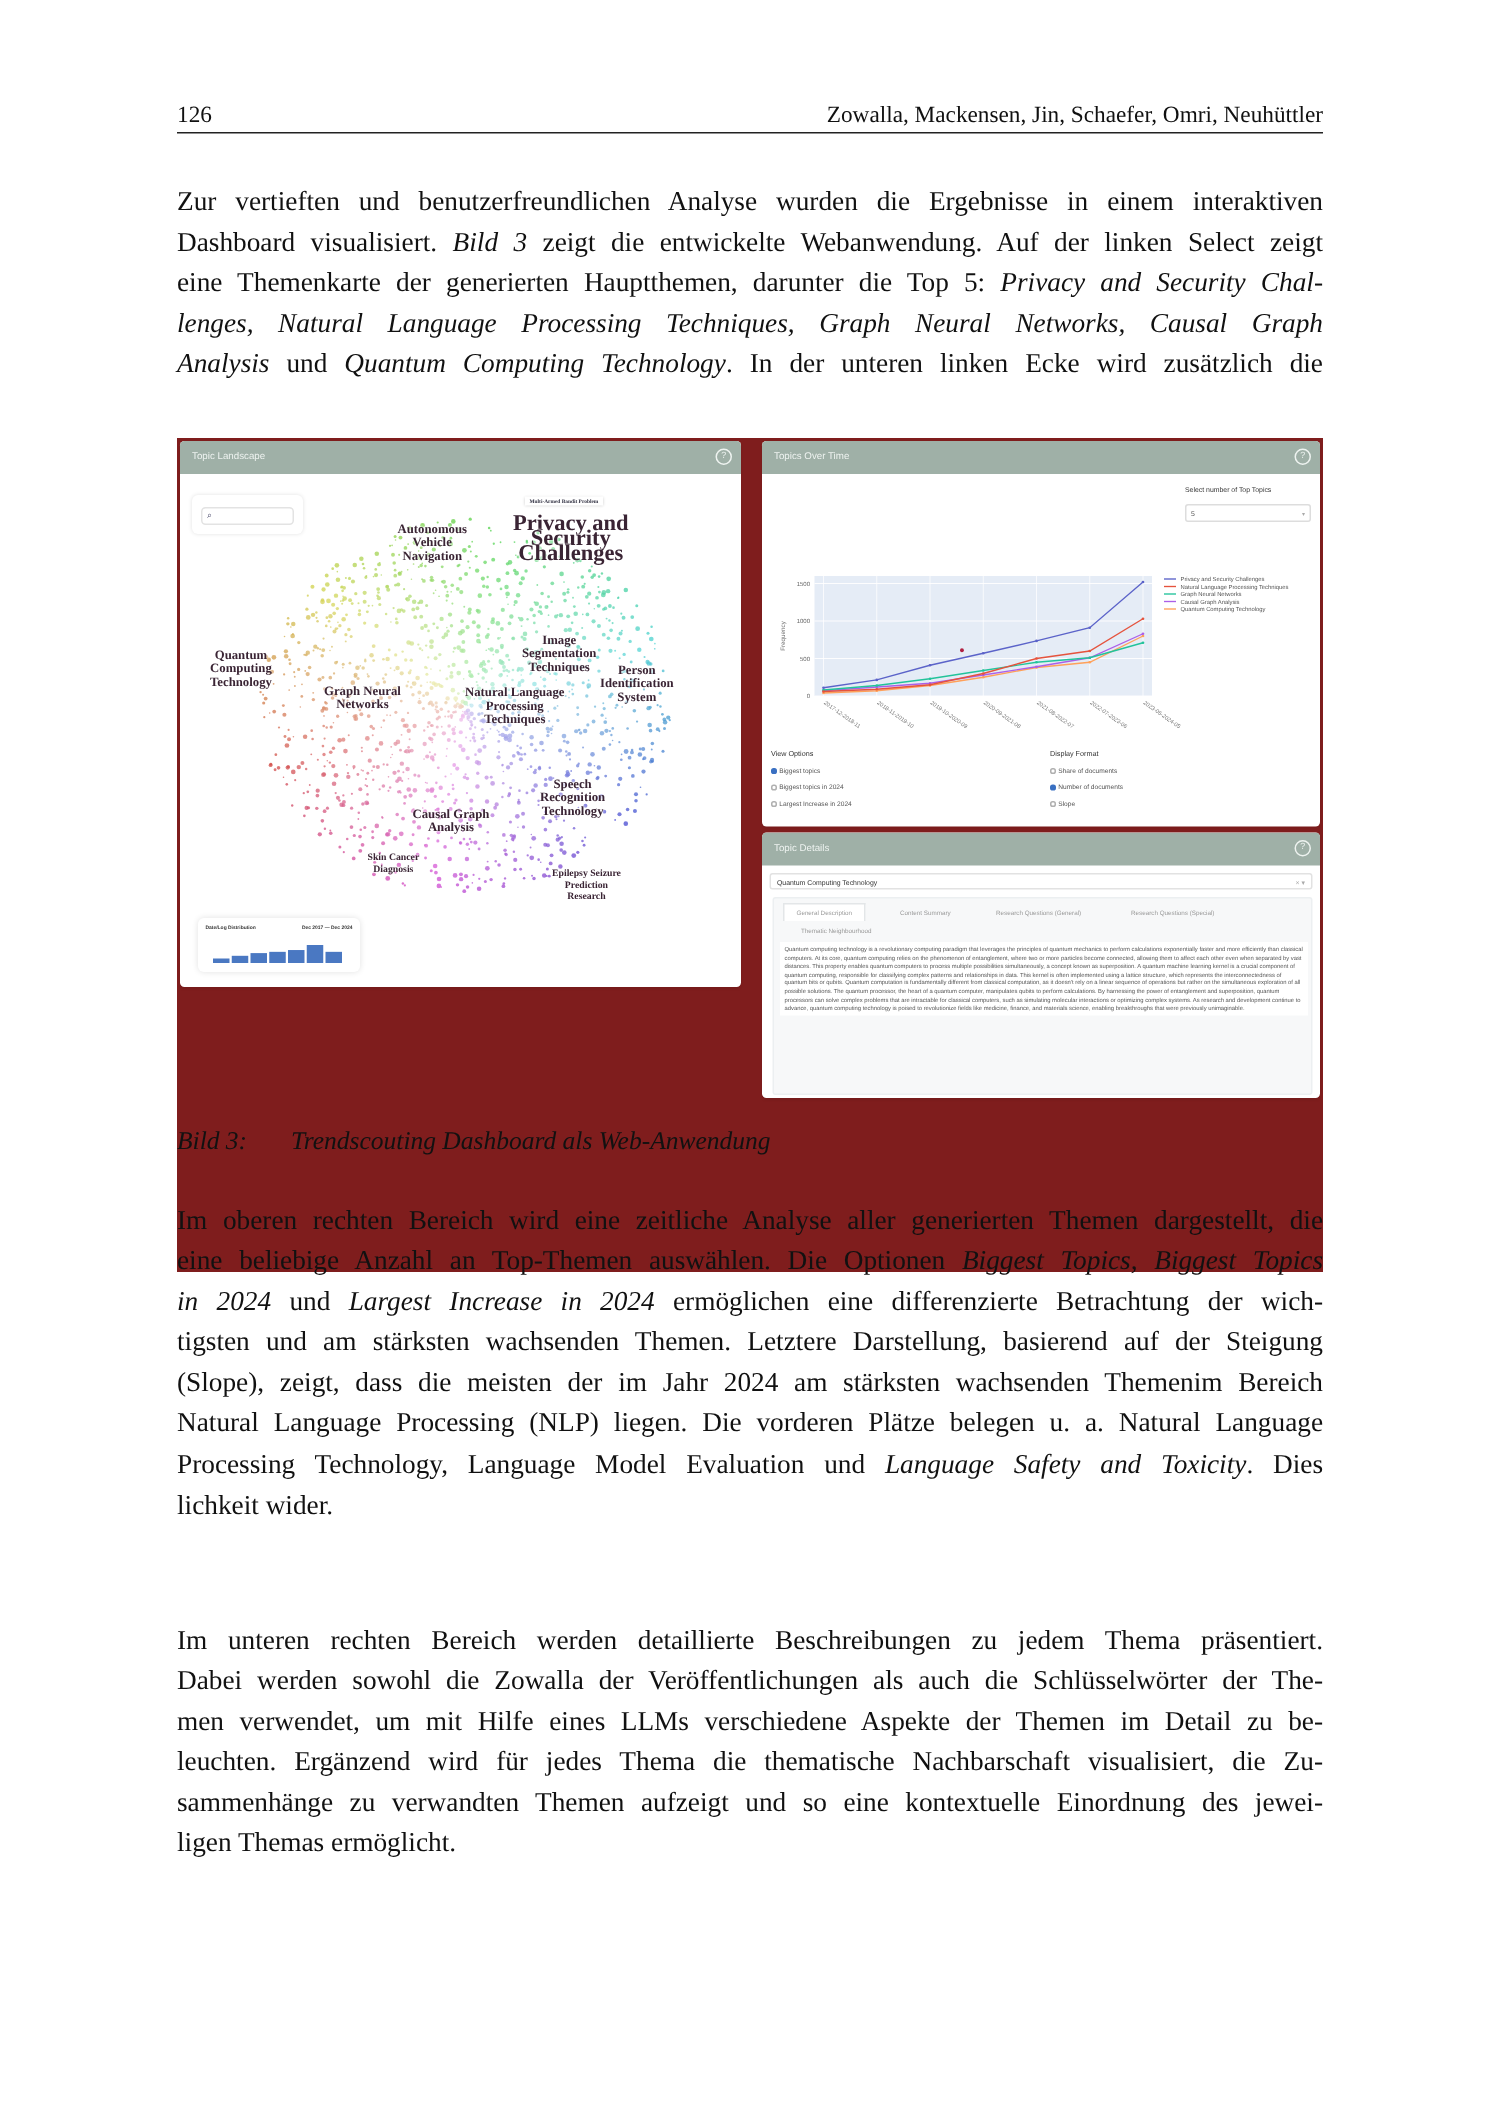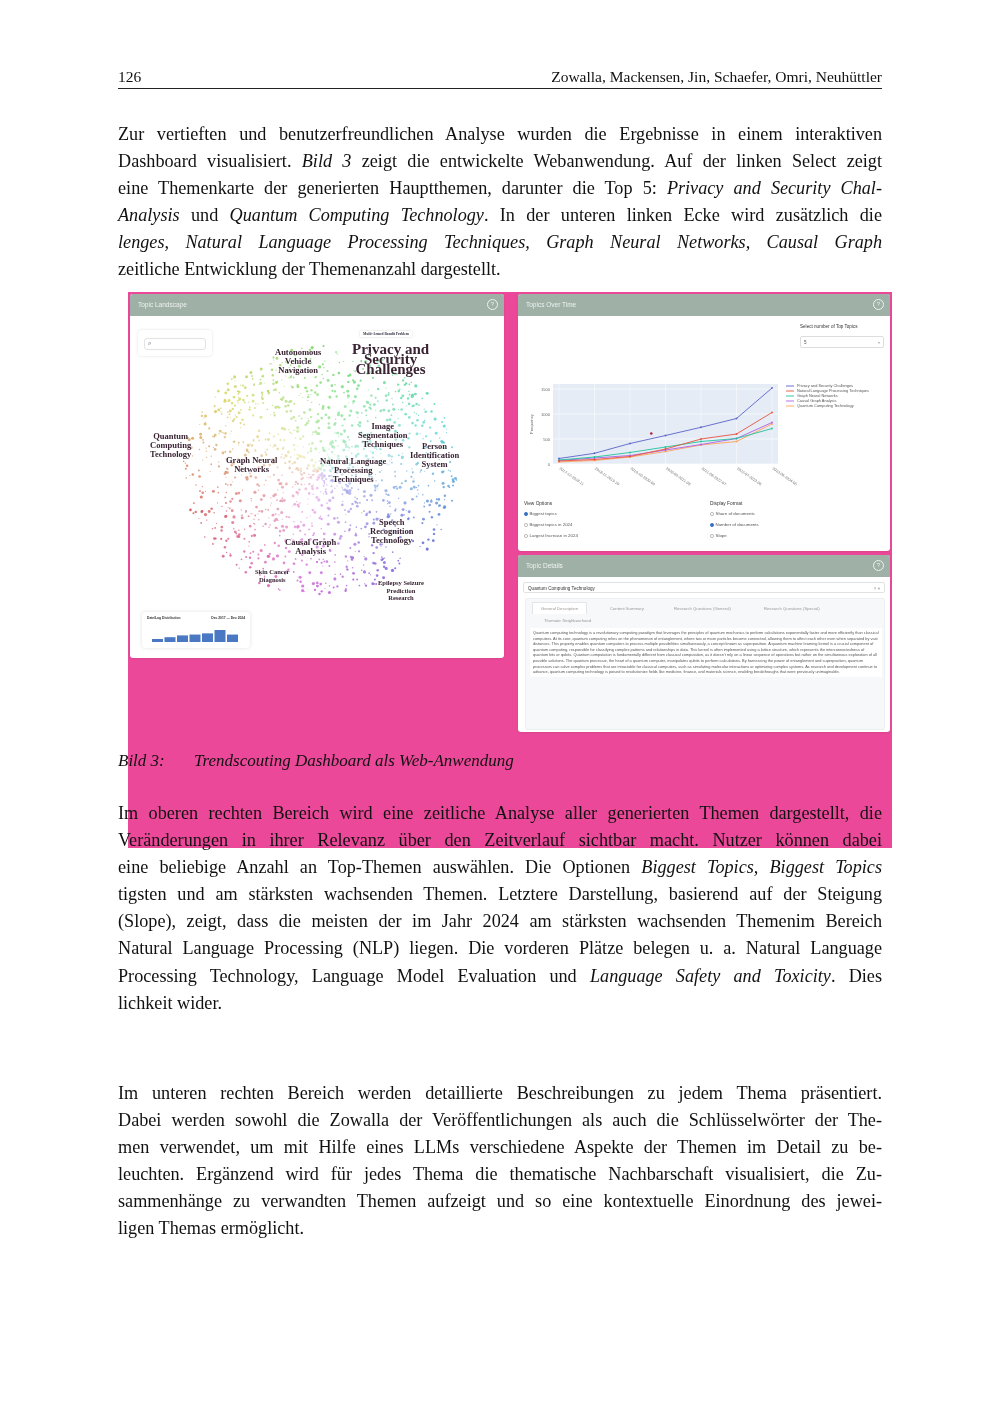--- a/index.html
+++ b/index.html
@@ -8,21 +8,21 @@
   .page-header { position: absolute; left: 118px; top: 66px; width: 764px; height: 22px;
                  border-bottom: 1.2px solid #222; font-size: 15.5px; }
   .page-header .num { position: absolute; left: 0; top: 2px; }
   .page-header .authors { position: absolute; right: 0; top: 2px; }
   .para { position: absolute; left: 118px; width: 764px; font-size: 18.2px; line-height: 27.1px;
           text-align: justify; }
   .para .line { display: block; white-space: nowrap; text-align-last: justify; }
   .para .line.last { text-align-last: left; }
   .para i { font-style: italic; }
 
-  .figure { position: absolute; left: 128px; top: 292px; width: 764px; height: 556px; background: #ec4899; }
+  .figure { position: absolute; left: 118px; top: 292px; width: 764px; height: 556px; background: #7f1d1d; }
   .panel { position: absolute; background: #fff; border-radius: 3px; box-shadow: 0 1px 2px rgba(0,0,0,0.08); overflow: hidden; }
   .panel-head { height: 22px; background: #9fb0a7; color: #eef3f0; font-family: "Liberation Sans", sans-serif;
                 font-size: 6.5px; line-height: 22px; padding-left: 8px; position: relative; }
   .help-icon { position: absolute; right: 6px; top: 5px; width: 9px; height: 9px; border: 1px solid #eef3f0;
                border-radius: 50%; font-size: 6px; line-height: 9px; text-align: center; color: #eef3f0; }
 
   
   #landscape { left: 2px; top: 2px; width: 374px; height: 364px; }
   .search-box { position: absolute; left: 14px; top: 44px; width: 60px; height: 10px; border: 1px solid #e3e3e3;
                 border-radius: 3px; background: #fff; }
@@ -76,23 +76,22 @@
 
 <div class="page-header">
   <span class="num">126</span>
   <span class="authors">Zowalla, Mackensen, Jin, Schaefer, Omri, Neuhüttler</span>
 </div>
 
 <div class="para" id="intro" style="top:121px;">
     <span class="line"><span>Zur vertieften und benutzerfreundlichen Analyse wurden die Ergebnisse in einem interaktiven</span></span>
     <span class="line"><span>Dashboard visualisiert. </span><i>Bild 3</i><span> zeigt die entwickelte Webanwendung. Auf der linken Select zeigt</span></span>
     <span class="line"><span>eine Themenkarte der generierten Hauptthemen, darunter die Top 5: </span><i>Privacy and Security Chal-</i></span>
+    <span class="line"><i>lenges, Natural Language Processing Techniques, Graph Neural Networks, Causal Graph</i></span>
     <span class="line"><i>Analysis</i><span> und </span><i>Quantum Computing Technology</i><span>. In der unteren linken Ecke wird zusätzlich die</span></span>
-    <span class="line"><i>lenges, Natural Language Processing Techniques, Graph Neural Networks, Causal Graph</i></span>
-    <span class="line last"><span>zeitliche Entwicklung der Themenanzahl dargestellt.</span></span>
   </div>
 
 <div class="figure">
 
   <div class="panel" id="landscape">
     <div class="panel-head">
       <span>Topic Landscape</span>
       <span class="help-icon">?</span>
     </div>
     <svg id="scatter" width="374" height="342">
@@ -1672,22 +1671,22 @@
     </div>
   </div>
 </div>
 
 <div class="caption">
   <span class="label">Bild 3:</span><span>Trendscouting Dashboard als Web-Anwendung</span>
 </div>
 
 <div class="para" id="body1" style="top:800px;">
     <span class="line"><span>Im oberen rechten Bereich wird eine zeitliche Analyse aller generierten Themen dargestellt, die</span></span>
-    <span class="line"><span>Veränderungen in ihrer Relevanz über den Zeitverlauf sichtbar macht. Nutzer können dabei</span></span>
     <span class="line"><span>eine beliebige Anzahl an Top-Themen auswählen. Die Optionen </span><i>Biggest Topics, Biggest Topics</i></span>
+    <span class="line"><i>in 2024</i><span> und </span><i>Largest Increase in 2024</i><span> ermöglichen eine differenzierte Betrachtung der wich-</span></span>
     <span class="line"><span>tigsten und am stärksten wachsenden Themen. Letztere Darstellung, basierend auf der Steigung</span></span>
     <span class="line"><span>(Slope), zeigt, dass die meisten der im Jahr 2024 am stärksten wachsenden Themenim Bereich</span></span>
     <span class="line"><span>Natural Language Processing (NLP) liegen. Die vorderen Plätze belegen u. a. Natural Language</span></span>
     <span class="line"><span>Processing Technology, Language Model Evaluation und </span><i>Language Safety and Toxicity</i><span>. Dies</span></span>
     <span class="line last"><span>lichkeit wider.</span></span>
   </div>
 <div class="para" id="body2" style="top:1080px;">
     <span class="line"><span>Im unteren rechten Bereich werden detaillierte Beschreibungen zu jedem Thema präsentiert.</span></span>
     <span class="line"><span>Dabei werden sowohl die Zowalla der Veröffentlichungen als auch die Schlüsselwörter der The-</span></span>
     <span class="line"><span>men verwendet, um mit Hilfe eines LLMs verschiedene Aspekte der Themen im Detail zu be-</span></span>

